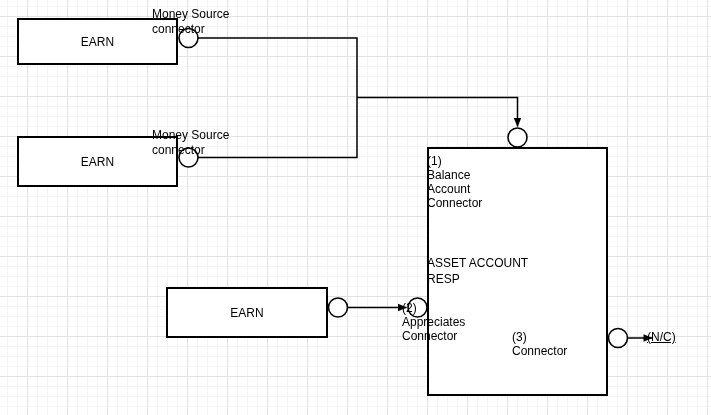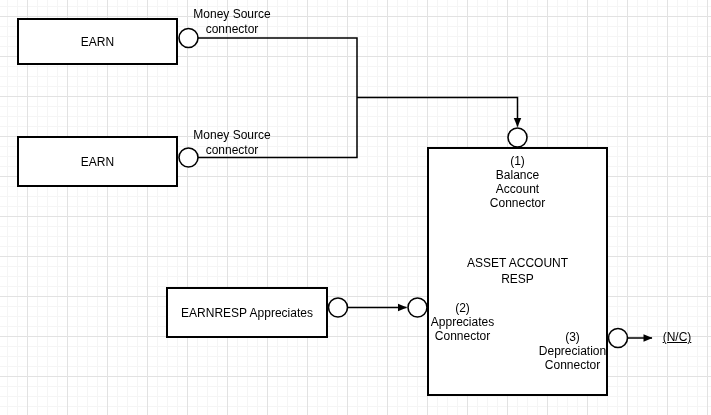--- a/index.html
+++ b/index.html
@@ -41,21 +41,20 @@
   .node-appreciates{ left: 166px; top: 287px; width: 162px; height: 51px; }
   .node-asset      { left: 427px; top: 147px; width: 181px; height: 249px; }
   .edge-layer {
     position: absolute;
     left: 0; top: 0;
     width: 711px; height: 415px;
     z-index: 3;
   }
   .txt {
     position: absolute;
-    text-align: center;
     line-height: 14px;
     z-index: 4;
     white-space: nowrap;
   }
   .lbl-ms1 { left: 152px; top: 7px;   width: 160px; line-height: 15px; }
   .lbl-ms2 { left: 152px; top: 128px; width: 160px; line-height: 15px; }
   .lbl-balance      { left: 427px; top: 154px; width: 181px; }
   .lbl-asset-title  { left: 427px; top: 255px; width: 181px; line-height: 16px; }
   .lbl-appreciation { left: 402px; top: 301px; width: 121px; }
   .lbl-depreciation { left: 512px; top: 330px; width: 121px; }
@@ -69,21 +68,20 @@
   <div class="node node-personal">
     <span>EARN</span>
   </div>
 
   <div class="node node-government">
     <span>EARN</span>
   </div>
 
   <div class="node node-appreciates">
     <span>EARN</span>
-    <span>RESP Appreciates</span>
   </div>
 
   <div class="node node-asset"></div>
 
   <svg class="edge-layer" viewBox="0 0 711 415" xmlns="http://www.w3.org/2000/svg">
     <defs>
       <marker id="arrowhead" markerWidth="10" markerHeight="9" refX="9" refY="4.25" orient="auto" markerUnits="userSpaceOnUse">
         <path d="M0.5,0.5 L9.5,4.25 L0.5,8 Z" fill="#000000"></path>
       </marker>
     </defs>
@@ -127,21 +125,20 @@
   </div>
 
   <div class="txt lbl-appreciation">
     <div>(2)</div>
     <div>Appreciates</div>
     <div>Connector</div>
   </div>
 
   <div class="txt lbl-depreciation">
     <div>(3)</div>
-    <div>Depreciation</div>
     <div>Connector</div>
   </div>
 
   <div class="txt lbl-nc">
     <div>(N/C)</div>
   </div>
 
 </div>
 
 </body></html>

